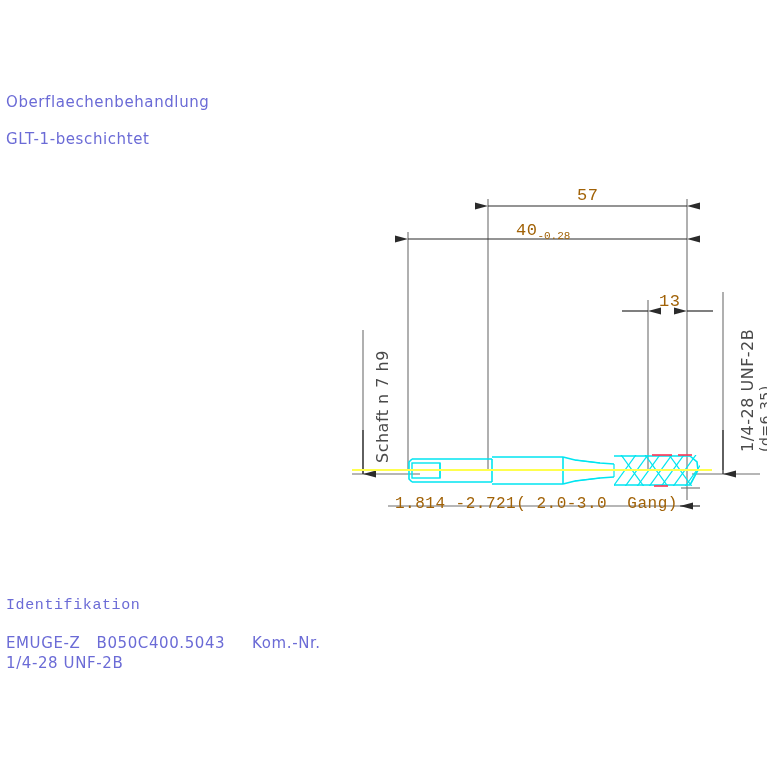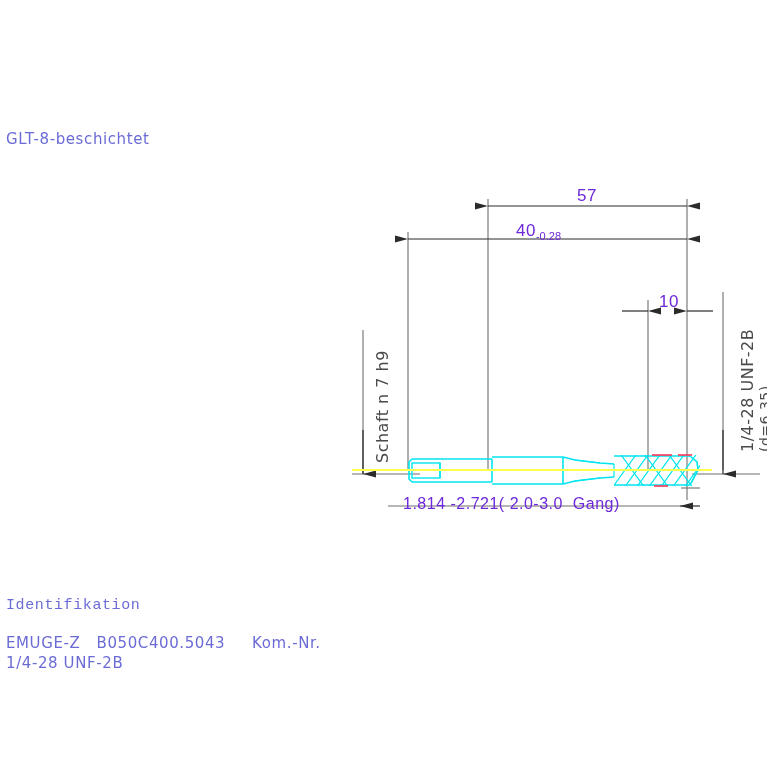--- a/index.html
+++ b/index.html
@@ -26,33 +26,33 @@
   }
   #anno-surface-title{left:6px;top:93px;}
   #anno-surface-value{left:6px;top:130px;}
   #anno-ident-title{left:6px;top:597px;font-family:Liberation Mono, monospace;}
   #anno-ident-line1{left:6px;top:634px;}
   #anno-ident-line2{left:6px;top:654px;}
 
   
   .dimtext{
     position:absolute;
-    color:#6d28d9;
-    font-family:Liberation Sans, sans-serif;
+    color:#a16207;
+    font-family:Liberation Mono, monospace;
     font-size:17px;
     letter-spacing:0.5px;
     white-space:pre;
     text-align:center;
   }
   .dimtext .tol{font-size:11px;vertical-align:-4px;letter-spacing:0;}
 
   #dim-57-label{left:577px;top:186px;}
   #dim-80-label{left:516px;top:221px;}
   #dim-10-label{left:659px;top:292px;}
-  #dim-pitch-label{left:395px;top:495px;font-size:16px;margin-left:8px;}
+  #dim-pitch-label{left:395px;top:495px;font-size:16px;}
 
   .vtext{
     position:absolute;
     color:#4a4a4a;
     font-family:"DejaVu Sans", sans-serif;
     font-size:16px;
     letter-spacing:0.5px;
     white-space:pre;
     transform-origin:0 0;
     transform:rotate(-90deg);
@@ -181,30 +181,31 @@
 
       <g stroke="#8a8a8a" stroke-width="1.6" fill="none" stroke-dasharray="10 7">
         <line x1="448" y1="470" x2="478" y2="470"></line>
         <line x1="552" y1="470" x2="592" y2="470"></line>
       </g>
 
       <line x1="352" y1="470" x2="712" y2="470" stroke="#ffff4d" stroke-width="2.2"></line>
     </g>
   </svg>
 
-  <div class="anno" id="anno-surface-value">GLT-8-beschichtet</div>
+  <div class="anno" id="anno-surface-title">Oberflaechenbehandlung</div>
+  <div class="anno" id="anno-surface-value">GLT-1-beschichtet</div>
   <div class="anno" id="anno-ident-title">Identifikation</div>
   <div class="anno" id="anno-ident-line1">EMUGE-Z   B050C400.5043     Kom.-Nr.</div>
   <div class="anno" id="anno-ident-line2">1/4-28 UNF-2B</div>
 
   <div class="dimtext" id="dim-57-label">57</div>
 
   <div class="dimtext" id="dim-80-label"><span>40</span><span class="tol">-0.28</span></div>
 
-  <div class="dimtext" id="dim-10-label">10</div>
+  <div class="dimtext" id="dim-10-label">13</div>
 
   <div class="dimtext" id="dim-pitch-label">1.814 -2.721( 2.0-3.0  Gang)</div>
 
   <div class="vtext" id="dim-shank-label">Schaft n 7 h9</div>
   <div class="vtext" id="dim-thread-label">1/4-28 UNF-2B</div>
   <div class="vtext" id="dim-thread-sub">(d=6.35)</div>
 
 </div>
 
 </body></html>

